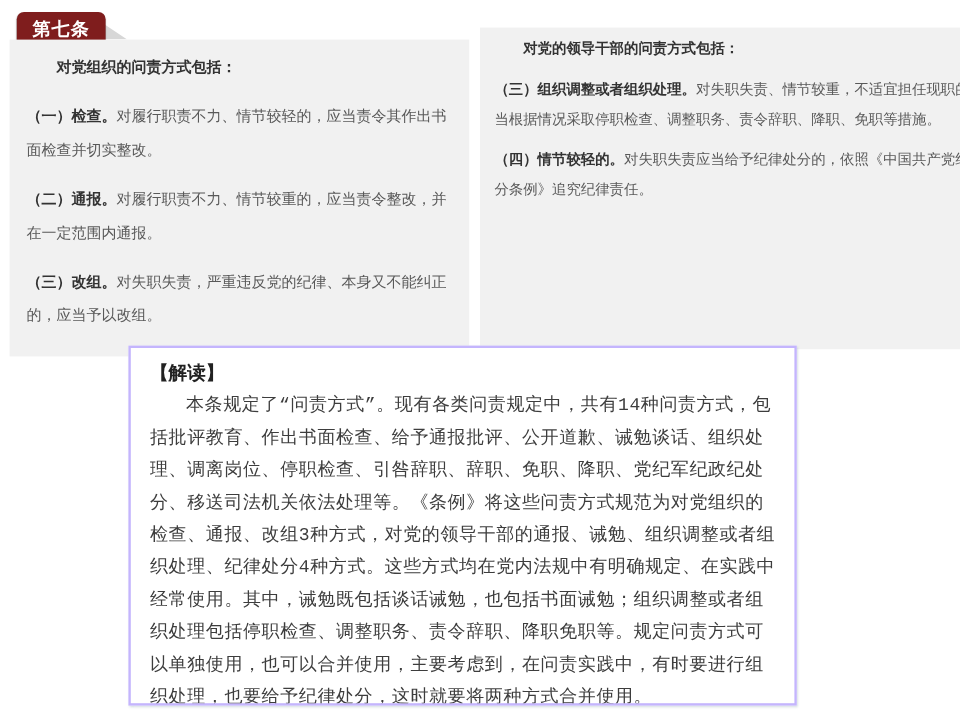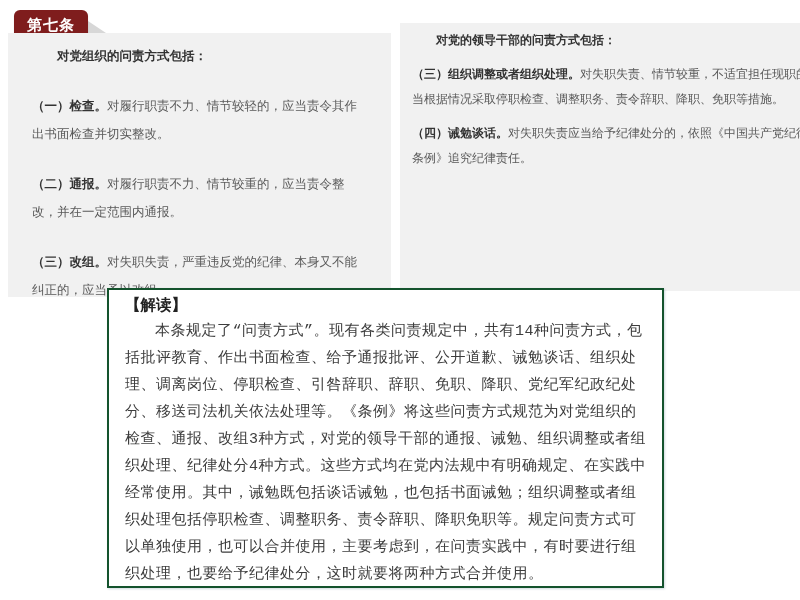--- a/index.html
+++ b/index.html
@@ -37,49 +37,49 @@
   
   .panel {
     position: absolute;
     background: #f1f1f1;
     color: #595959;
     overflow: hidden;
   }
   .panel-left {
     left: 8px; top: 33px;
     width: 383px; height: 264px;
-    padding: 9px 24px;
+    padding: 9px 14px;
     font-size: 12.5px;
     line-height: 28px;
   }
   .panel-right {
     left: 400px; top: 23px;
     width: 448px; height: 268px;
     padding: 5px 12px;
     font-size: 12px;
     line-height: 25px;
   }
   .panel-heading {
     font-weight: bold;
     color: #333333;
     text-indent: 2em;
   }
-  .panel-left .item { margin-top: 22px; }
+  .panel-left .item { margin-top: 13px; }
   .panel-right .item { margin-top: 9px; }
   .term { font-weight: bold; color: #333333; }
 
   
   .interp-box {
     position: absolute;
     left: 107px; top: 288px;
     width: 557px; height: 300px;
     background: #ffffff;
-    border: 2px solid #14532d;
+    border: 2px solid #c4b5fd;
     box-shadow: 1px 1px 2px rgba(120,150,160,0.35);
-    padding: 2px 16px;
+    padding: 9px 16px;
     color: #3d3d3d;
     overflow: hidden;
   }
   .interp-title {
     font-weight: bold;
     color: #222222;
     font-size: 15.5px;
     line-height: 26px;
   }
   .interp-body {
@@ -101,21 +101,21 @@
   <div class="panel panel-left">
     <p class="panel-heading">对党组织的问责方式包括：</p>
     <p class="item"><span class="term">（一）检查。</span><span>对履行职责不力、情节较轻的，应当责令其作出书面检查并切实整改。</span></p>
     <p class="item"><span class="term">（二）通报。</span><span>对履行职责不力、情节较重的，应当责令整改，并在一定范围内通报。</span></p>
     <p class="item"><span class="term">（三）改组。</span><span>对失职失责，严重违反党的纪律、本身又不能纠正的，应当予以改组。</span></p>
   </div>
 
   <div class="panel panel-right">
     <p class="panel-heading">对党的领导干部的问责方式包括：</p>
     <p class="item"><span class="term">（三）组织调整或者组织处理。</span><span>对失职失责、情节较重，不适宜担任现职的，应当根据情况采取停职检查、调整职务、责令辞职、降职、免职等措施。</span></p>
-    <p class="item"><span class="term">（四）诫勉谈话。</span><span>对失职失责应当给予纪律处分的，依照《中国共产党纪律处分条例》追究纪律责任。</span></p>
+    <p class="item"><span class="term">（四）情节较轻的。</span><span>对失职失责应当给予纪律处分的，依照《中国共产党纪律处分条例》追究纪律责任。</span></p>
 
   </div>
 
   <div class="interp-box">
     <p class="interp-title">【解读】</p>
     <p class="interp-body">本条规定了“问责方式”。现有各类问责规定中，共有14种问责方式，包括批评教育、作出书面检查、给予通报批评、公开道歉、诫勉谈话、组织处理、调离岗位、停职检查、引咎辞职、辞职、免职、降职、党纪军纪政纪处分、移送司法机关依法处理等。《条例》将这些问责方式规范为对党组织的检查、通报、改组3种方式，对党的领导干部的通报、诫勉、组织调整或者组织处理、纪律处分4种方式。这些方式均在党内法规中有明确规定、在实践中经常使用。其中，诫勉既包括谈话诫勉，也包括书面诫勉；组织调整或者组织处理包括停职检查、调整职务、责令辞职、降职免职等。规定问责方式可以单独使用，也可以合并使用，主要考虑到，在问责实践中，有时要进行组织处理，也要给予纪律处分，这时就要将两种方式合并使用。</p>
   </div>
 
 </div>
 

